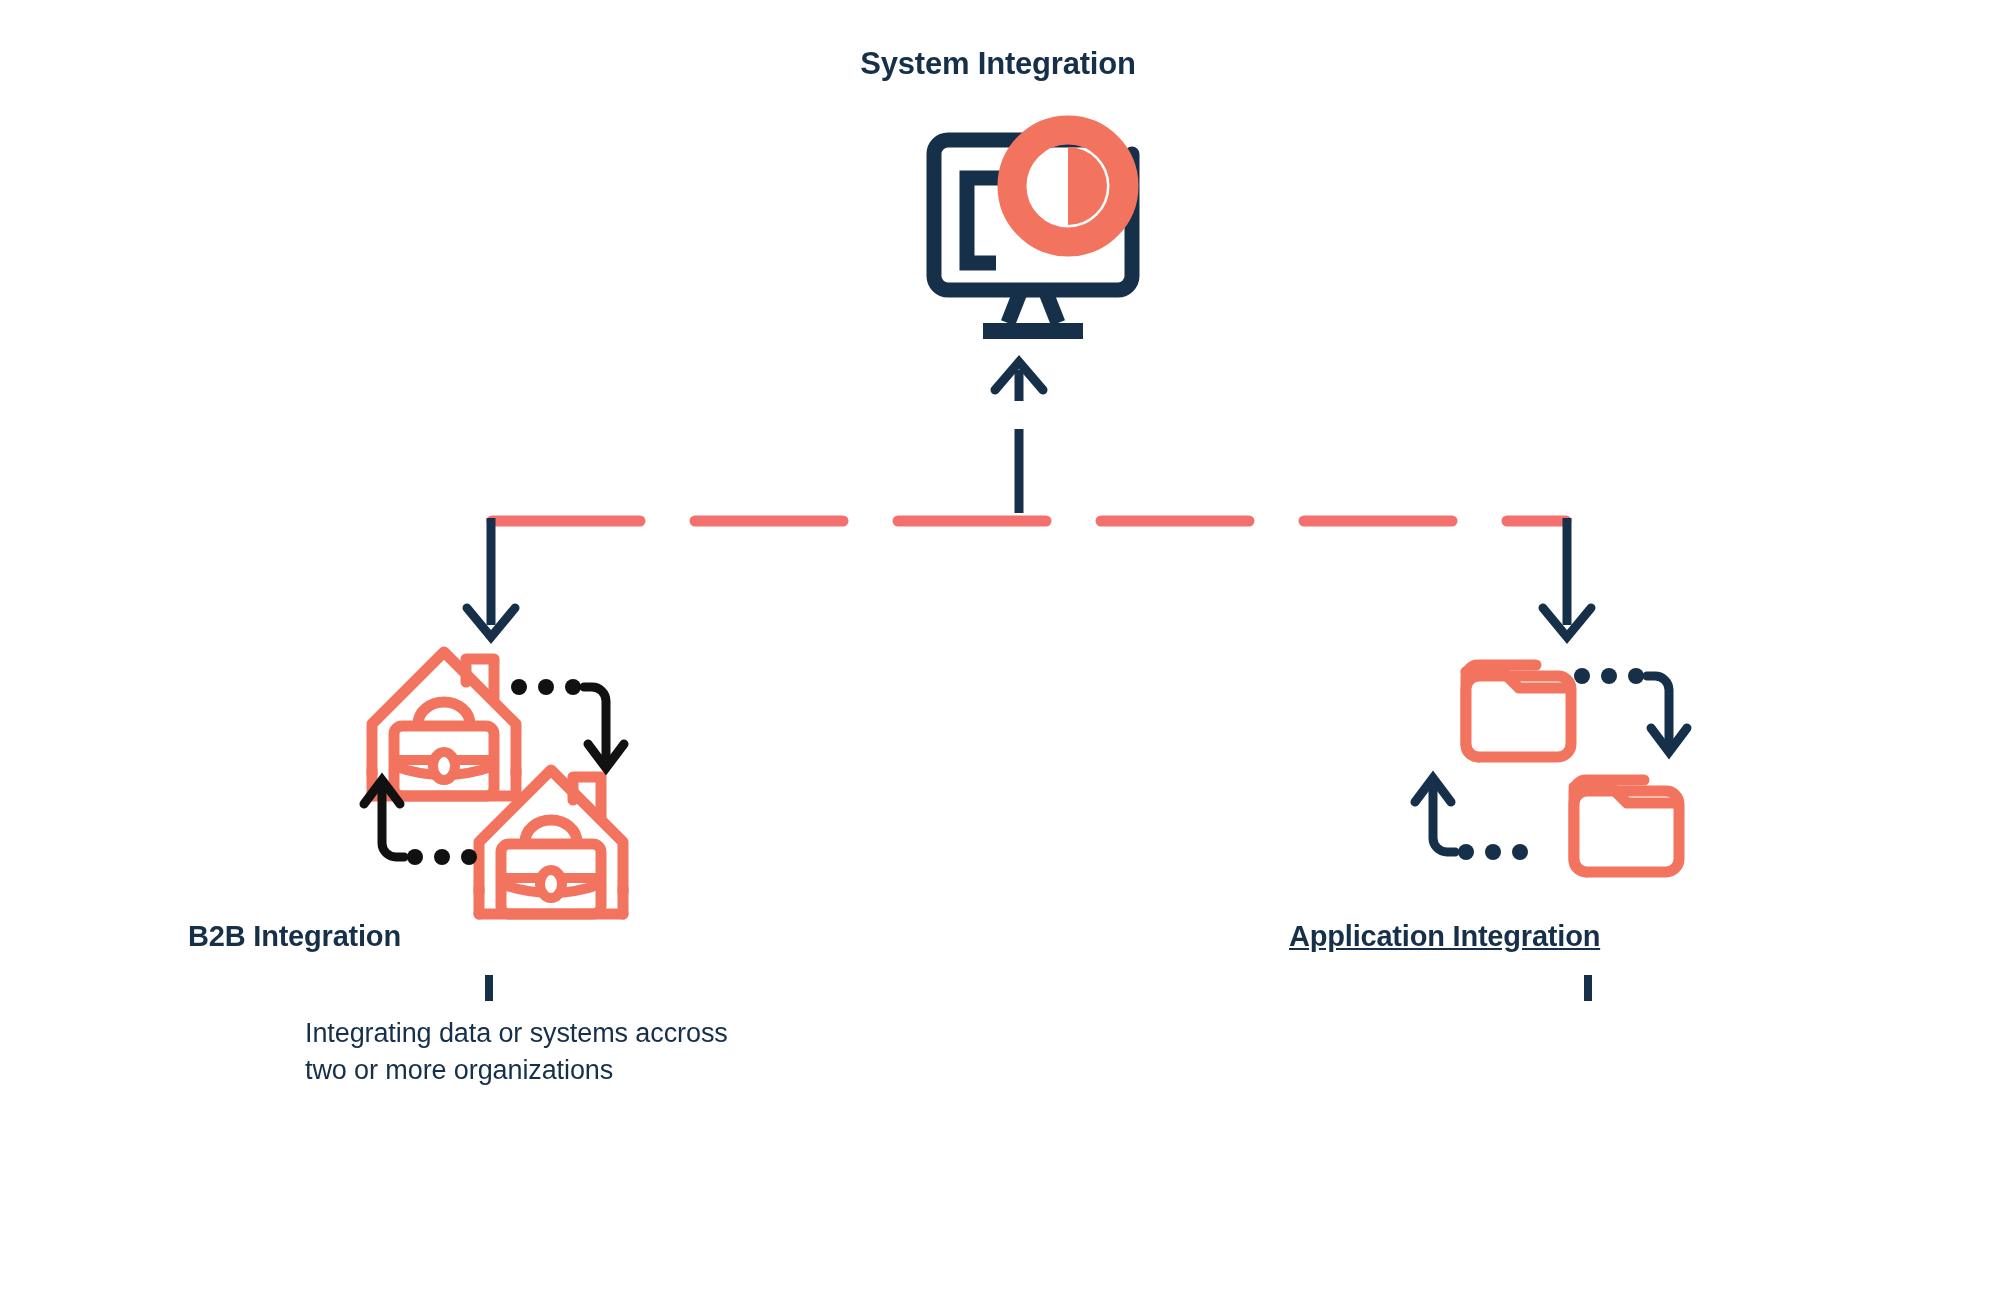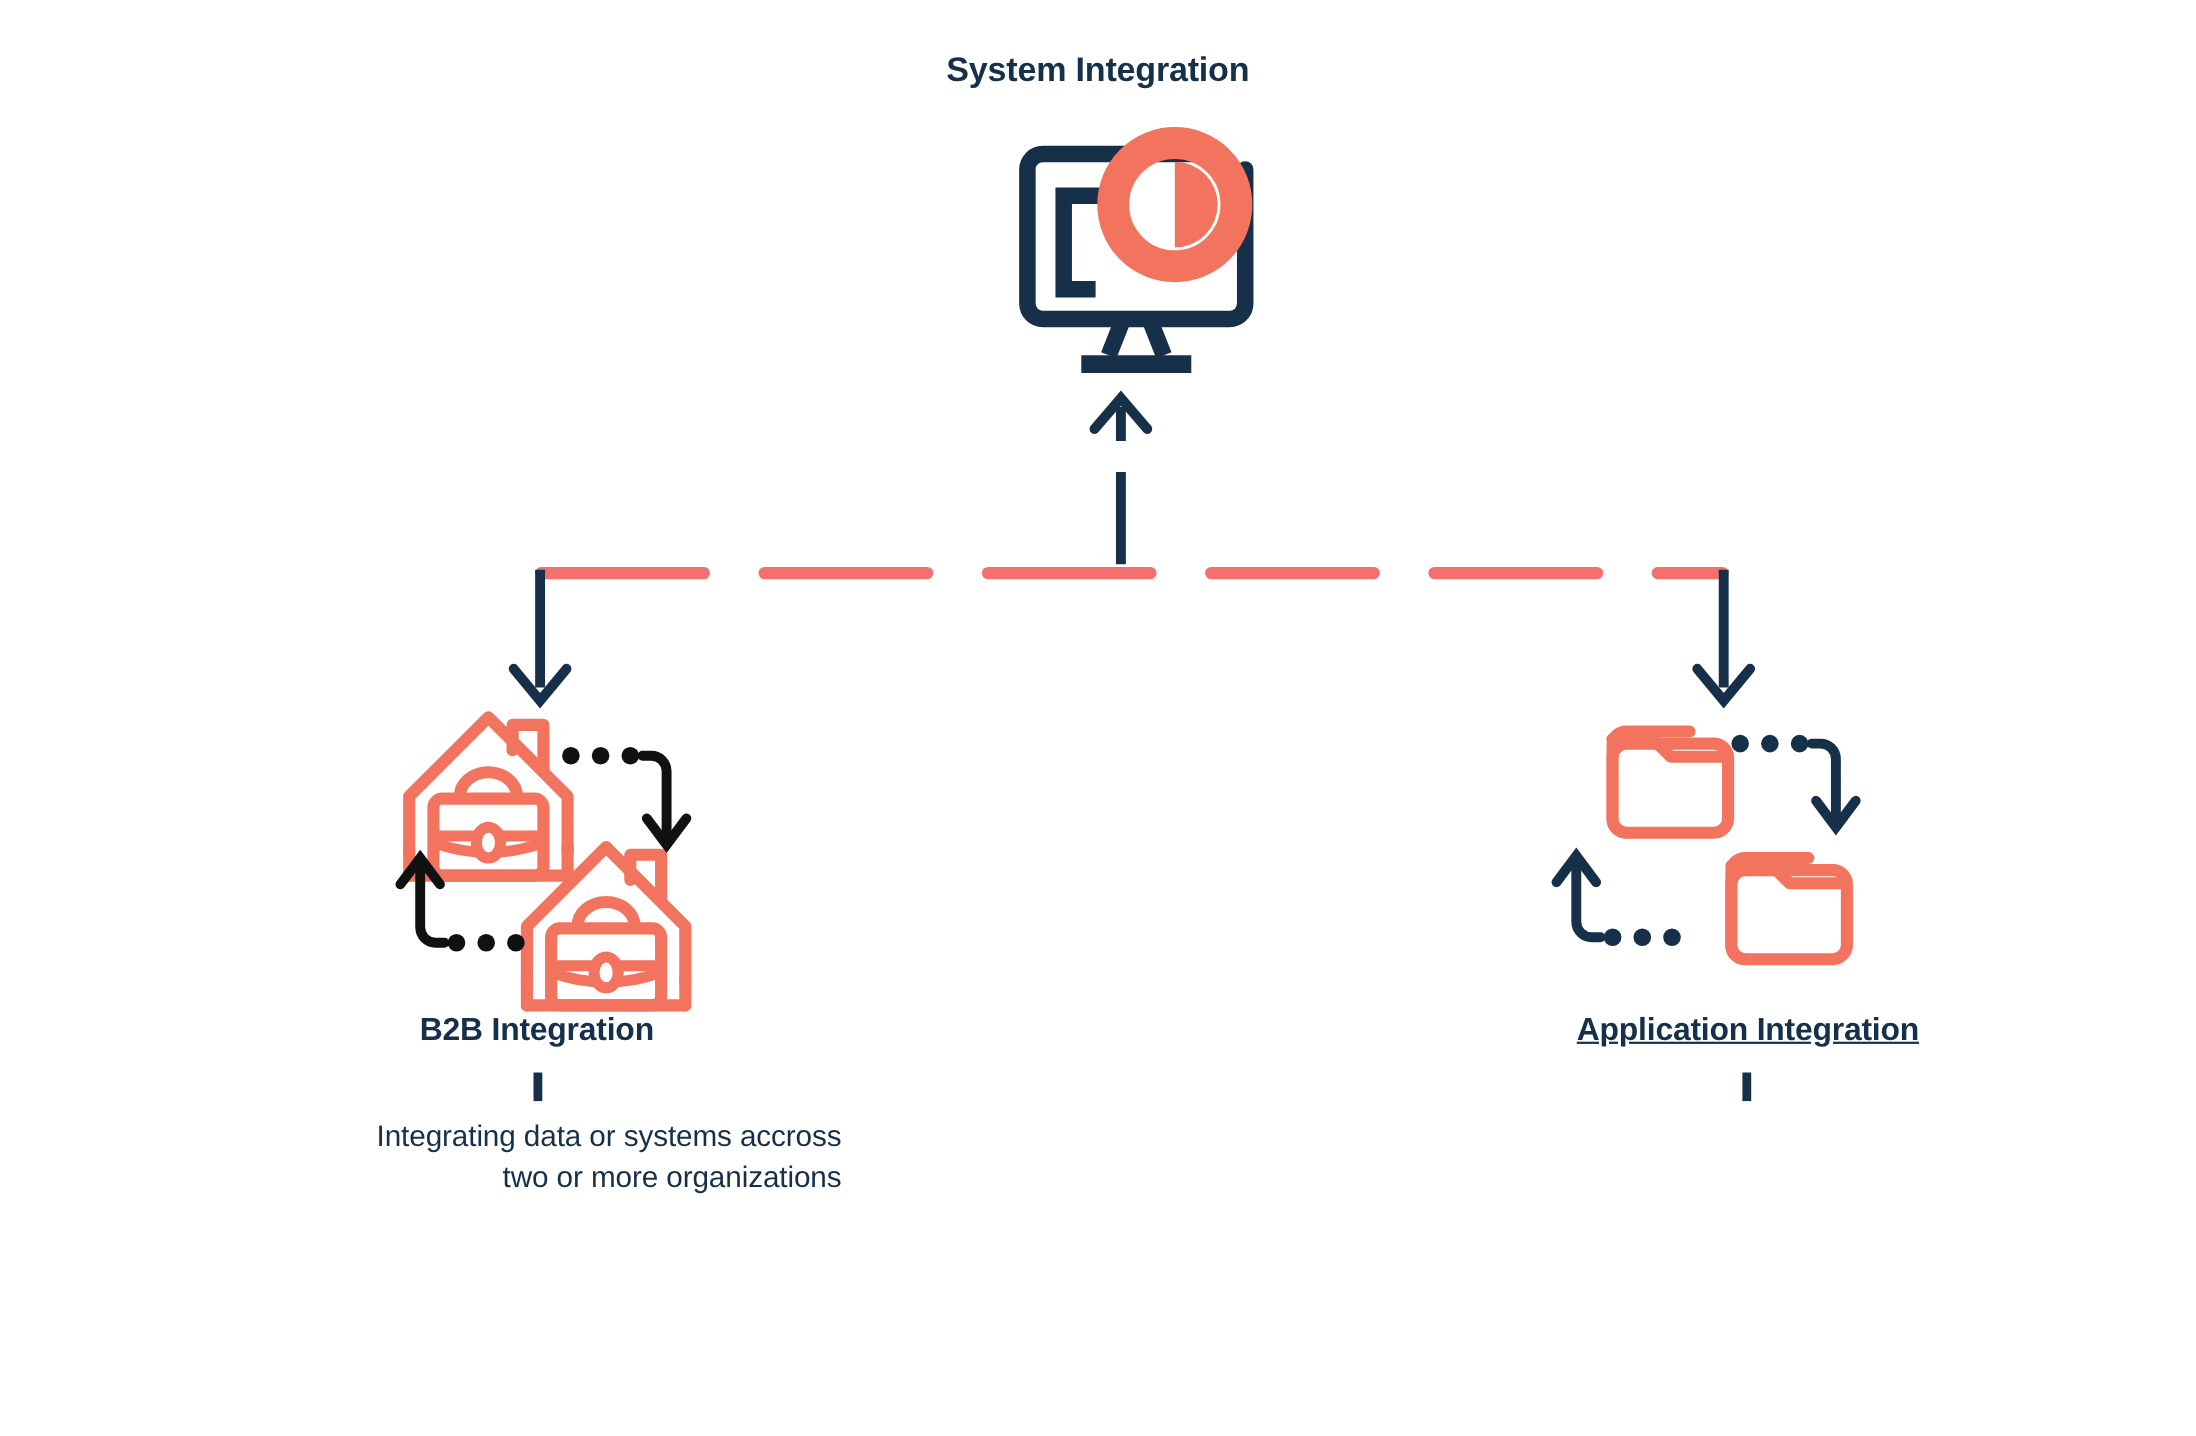--- a/index.html
+++ b/index.html
@@ -36,31 +36,30 @@
     letter-spacing: -0.2px;
     text-align: center;
     width: 700px;
     left: 648px;
     top: 46px;
   }
   .node-title {
     font-size: 29px;
     font-weight: bold;
     letter-spacing: -0.2px;
-    text-align: center;
+    text-align: left;
     width: 600px;
   }
   .node-desc {
     font-size: 27px;
     font-weight: normal;
     line-height: 1.37;
     letter-spacing: -0.1px;
     color: #16304a;
     white-space: normal;
-    text-align: right;
   }
   #b2b-title { left: 188px; top: 920px; }
   #app-title { left: 1289px; top: 920px; text-decoration: underline; }
   #b2b-desc  { left: 305px; top: 1015px; width: 460px; }
   #app-desc  { left: 1425px; top: 1015px; width: 380px; }
 </style>
 </head>
 <body>
 
 <div id="canvas">

